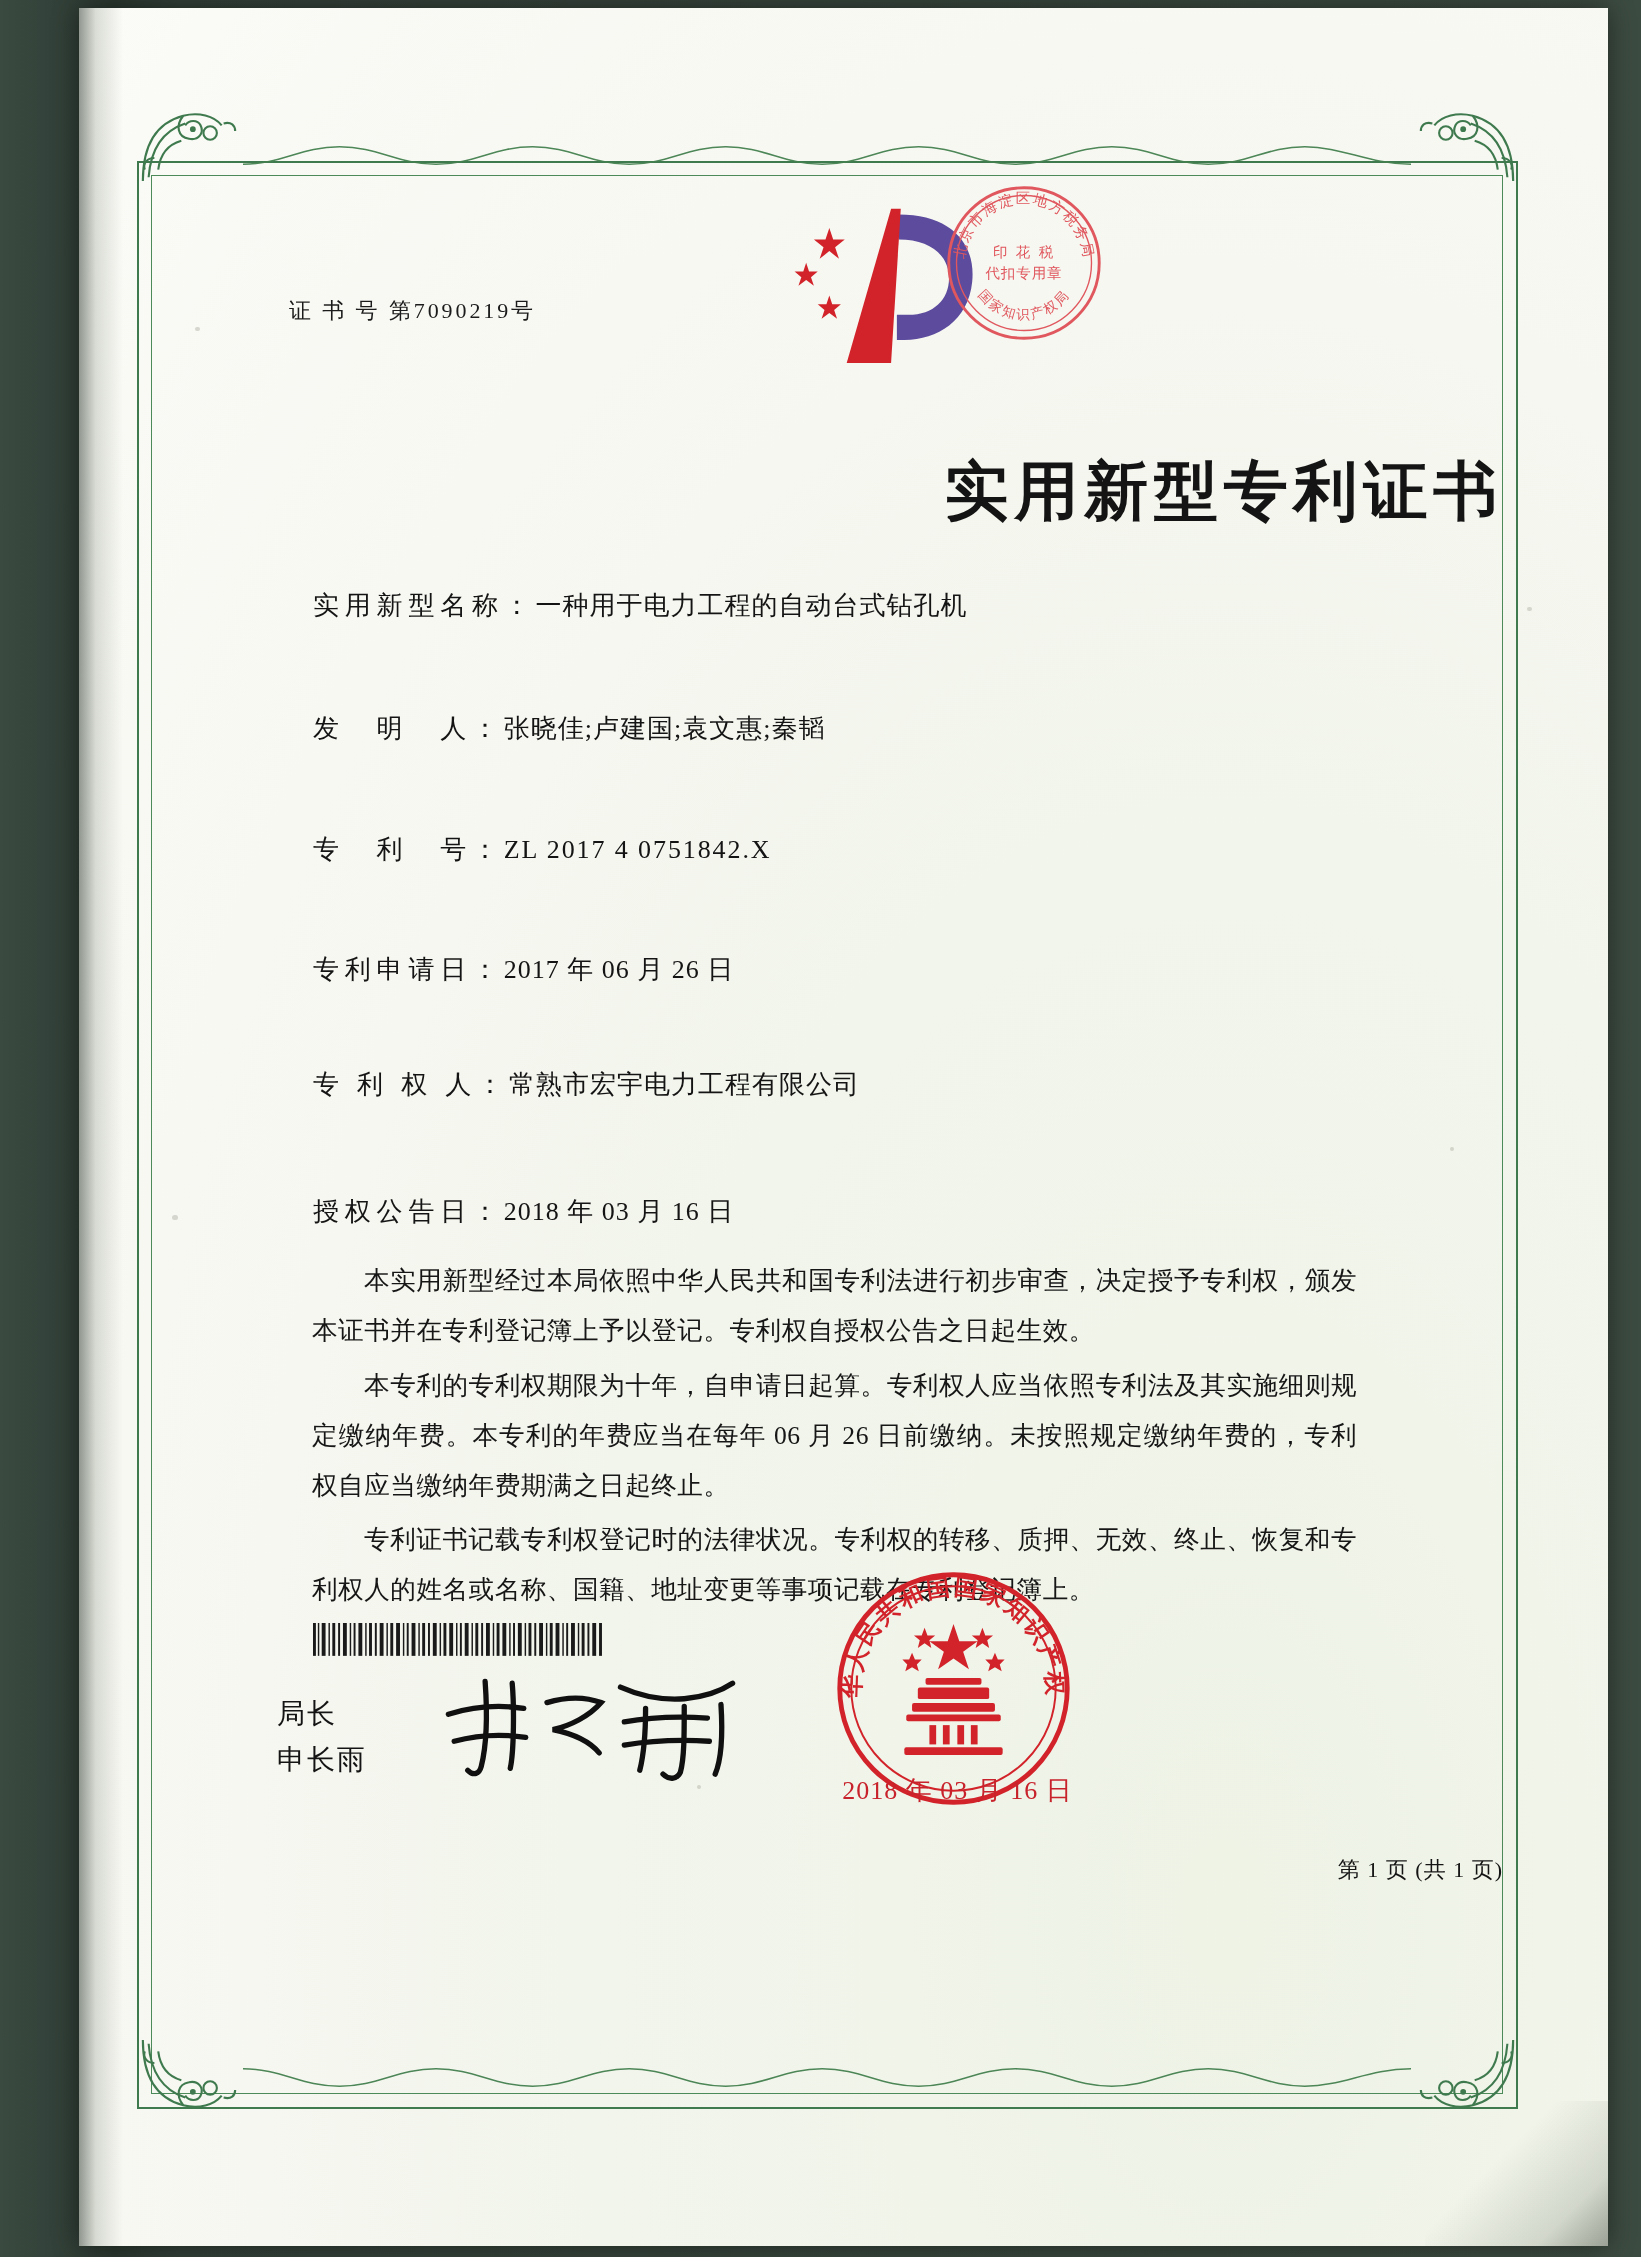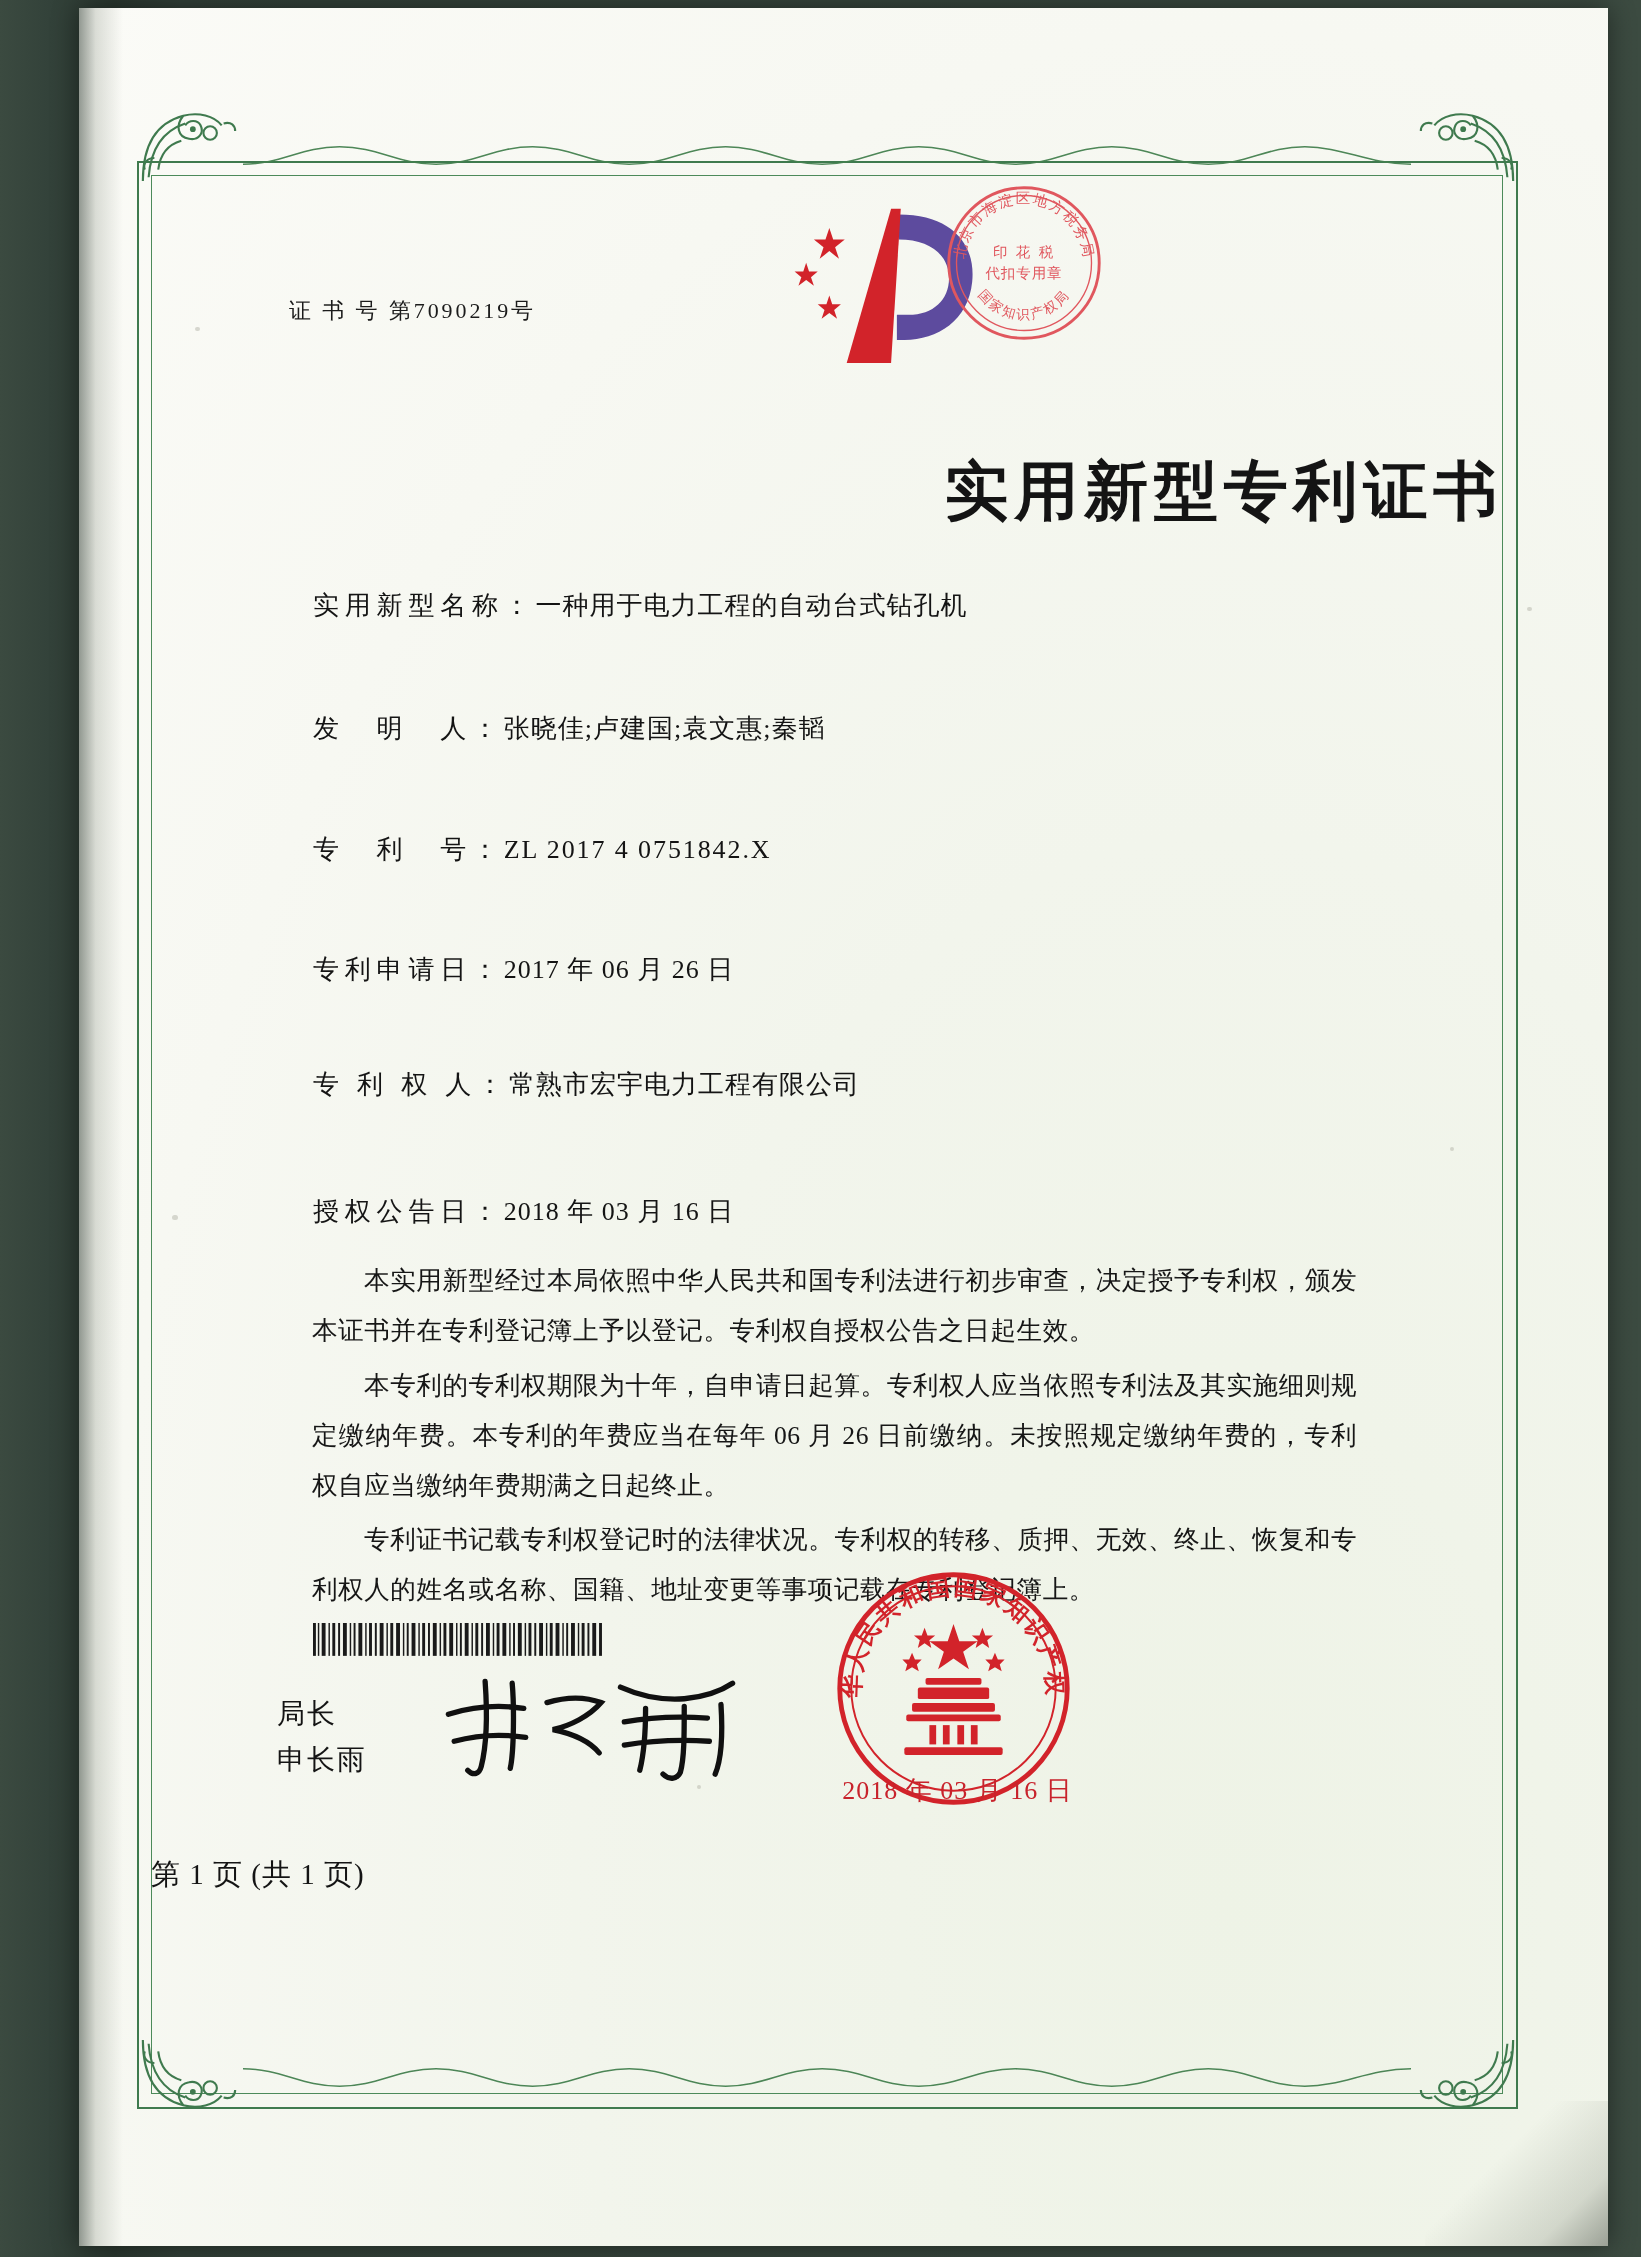--- a/index.html
+++ b/index.html
@@ -215,22 +215,22 @@
     top: 1487px;
     width: 319px;
     height: 126px;
     color: #101010;
   }
 
   #page-no {
     position: absolute;
     left: 0; right: 0;
     top: 1680px;
-    text-align: left;
-    font-size: 29px;
+    text-align: right;
+    font-size: 22px;
     color: #141414;
     letter-spacing: 1px;
   }
 
   
   .speck { position: absolute; background: #b9b9ae; border-radius: 50%; opacity: .55; }
 </style>
 </head>
 <body>
 

